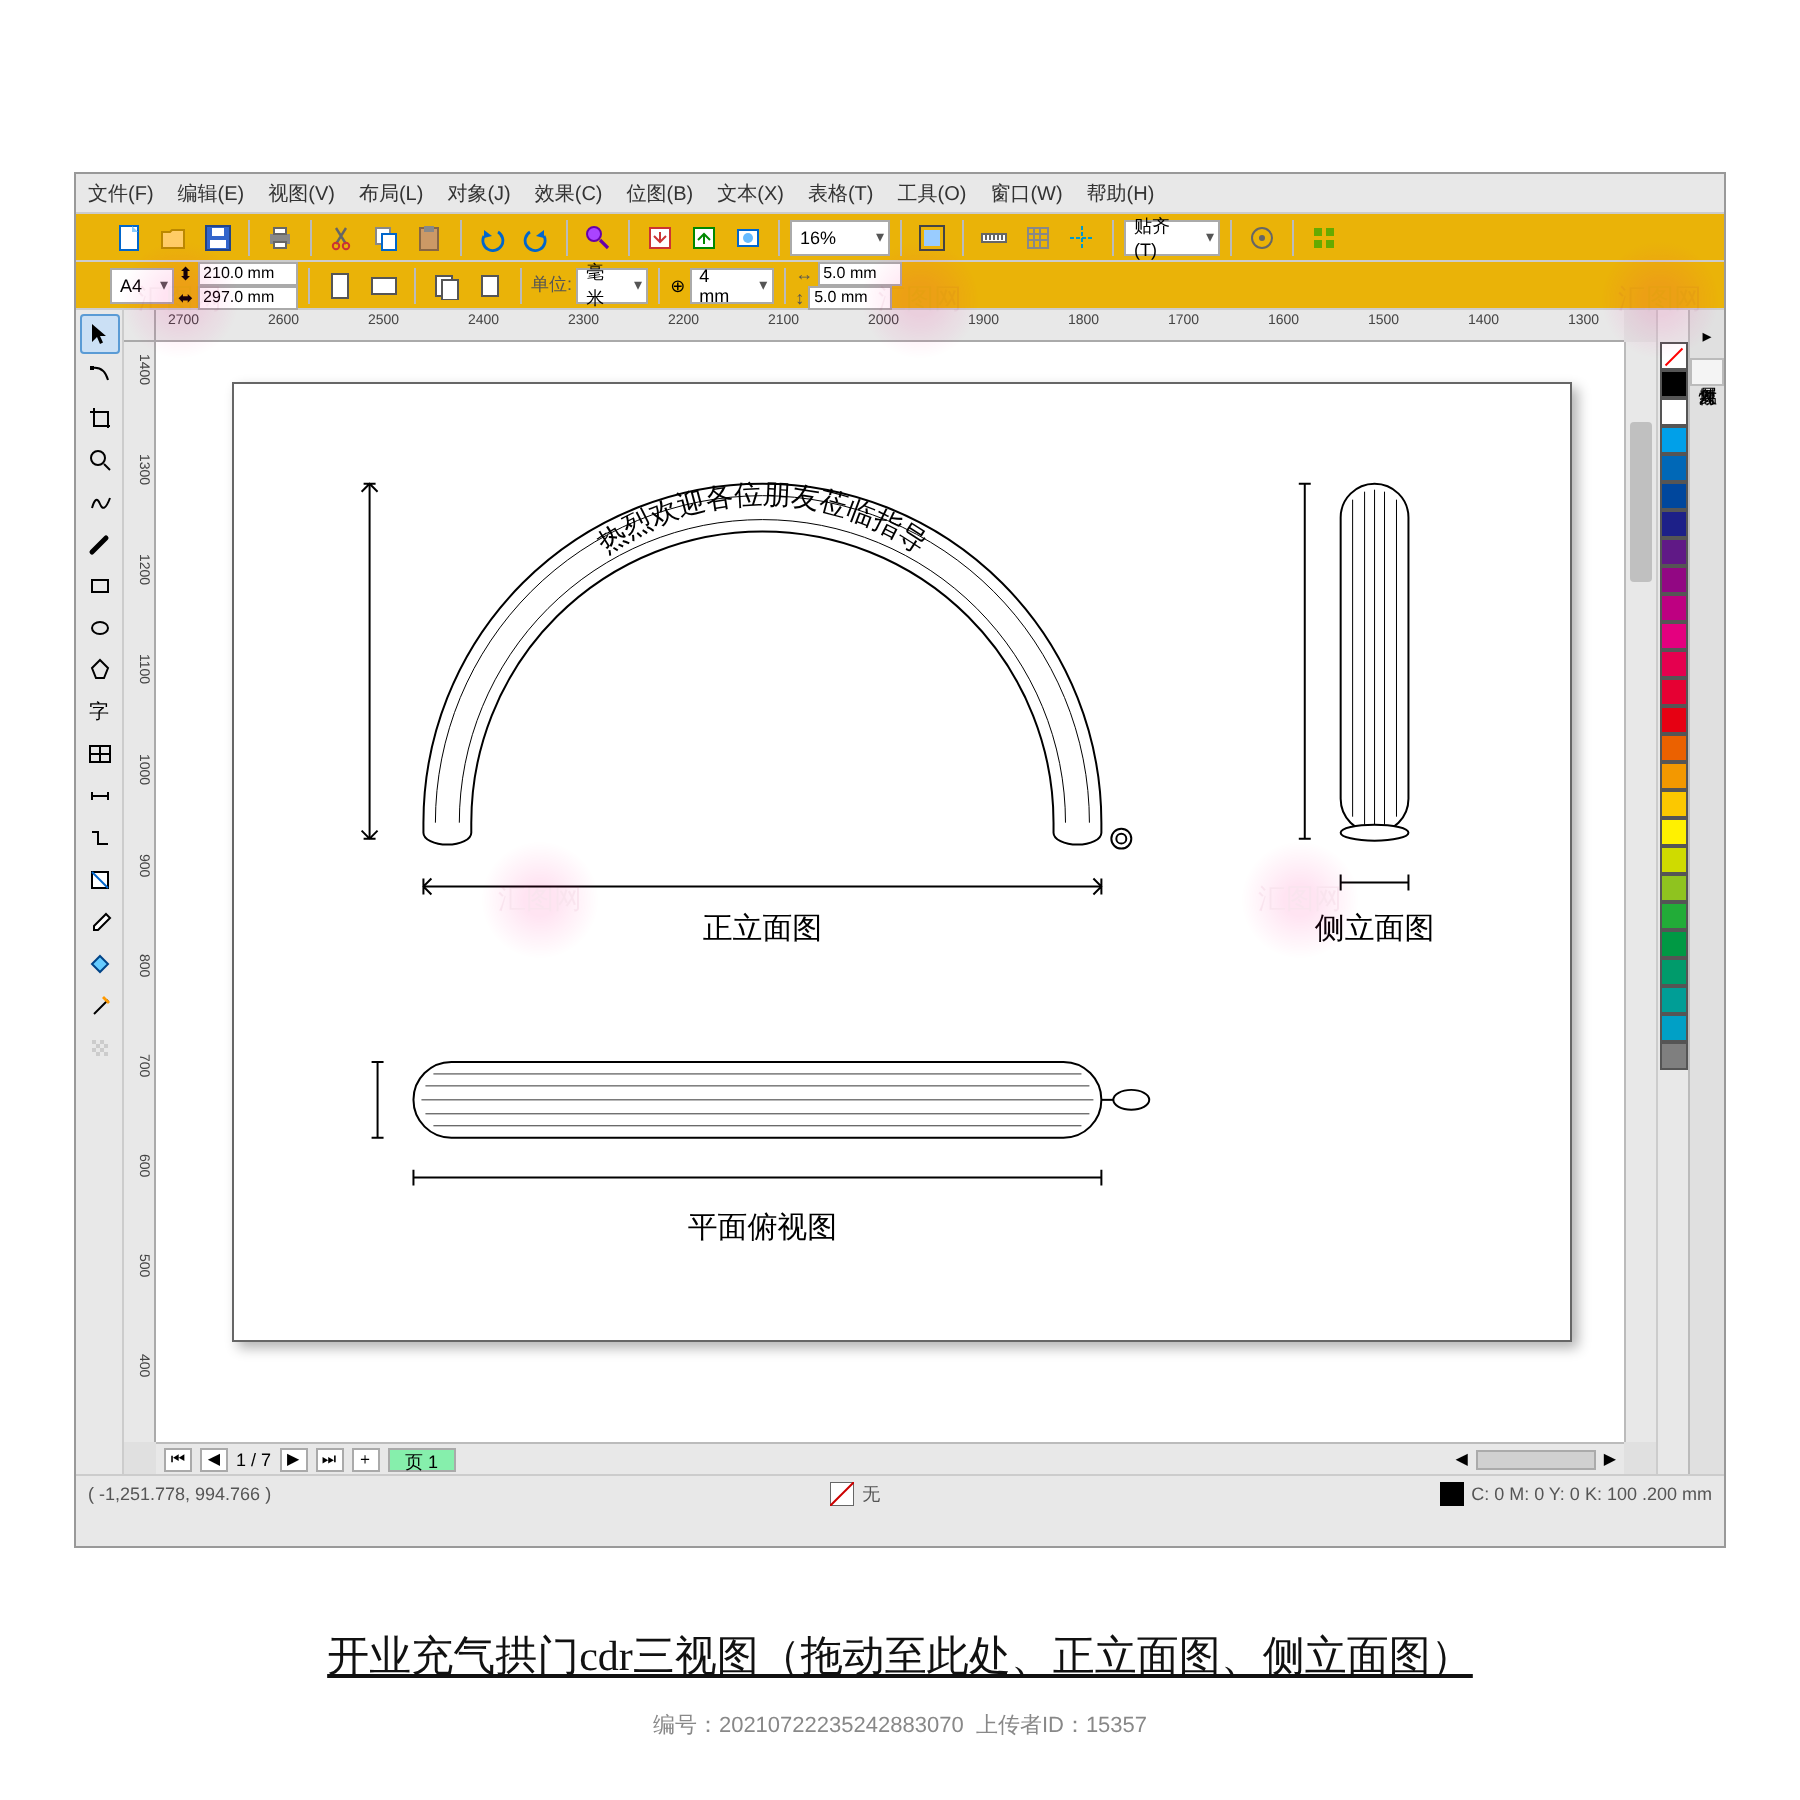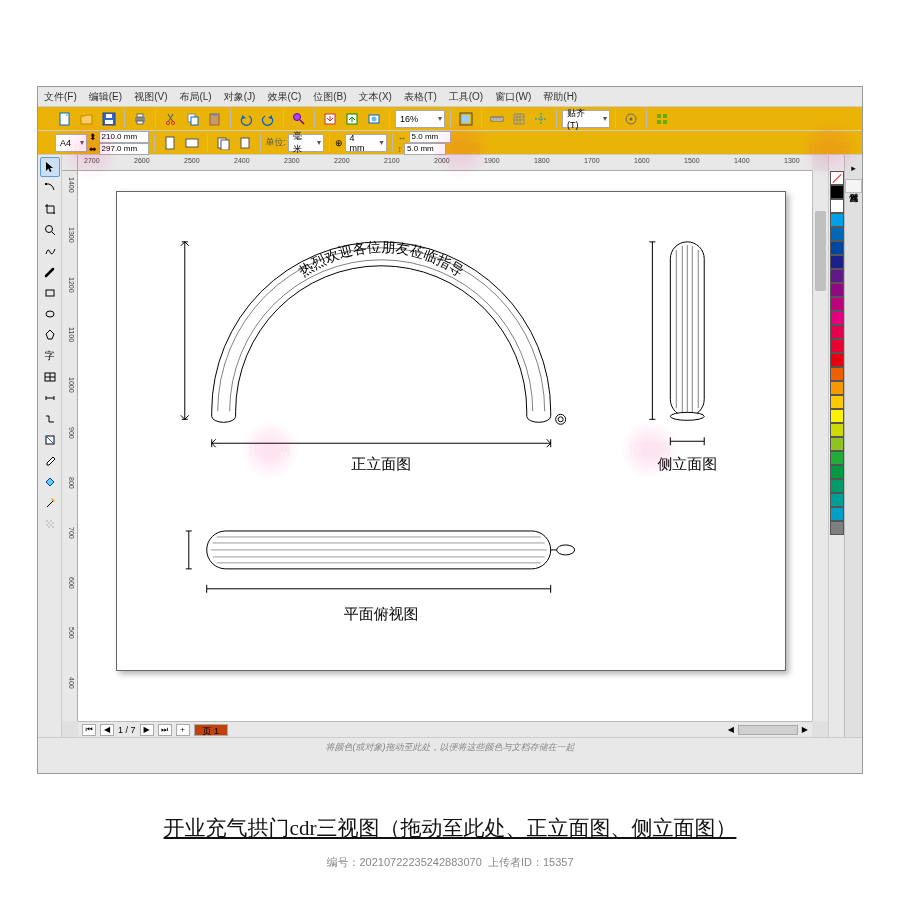--- a/index.html
+++ b/index.html
@@ -26,21 +26,21 @@
 .rulercorner { position: absolute; left: 0; top: 0; width: 16px; height: 16px; background: #e8e8e8; border-right: 1px solid #aaa; border-bottom: 1px solid #aaa; }
 .hruler { position: absolute; left: 16px; top: 0; right: 16px; height: 16px; background: #e8e8e8; border-bottom: 1px solid #aaa; font-size: 7px; color: #444; overflow: hidden; }
 .hruler .tick { position: absolute; top: 2px; }
 .vruler { position: absolute; left: 0; top: 16px; width: 16px; bottom: 16px; background: #e8e8e8; border-right: 1px solid #aaa; font-size: 7px; color: #444; overflow: hidden; }
 .vruler .tick { position: absolute; right: 2px; writing-mode: vertical-rl; }
 .canvas { position: absolute; left: 16px; top: 16px; right: 16px; bottom: 16px; background: #fff; }
 .page { position: absolute; left: 38px; top: 20px; width: 670px; height: 480px; background: #fff; border: 1px solid #666; box-shadow: 3px 3px 6px rgba(0,0,0,.3); }
 .drawing { position: absolute; inset: 0; }
 .pagebar { position: absolute; left: 16px; right: 16px; bottom: 0; height: 16px; background: #e8e8e8; border-top: 1px solid #bbb; display: flex; align-items: center; font-size: 9px; gap: 4px; padding: 0 4px; }
 .pagebar .navbtn { width: 14px; height: 12px; border: 1px solid #aaa; background: #fff; display: flex; align-items: center; justify-content: center; font-size: 8px; cursor: pointer; }
-.pagebar .tab { background: #c2410c; border: 1px solid #aaa; padding: 0 8px; height: 12px; }
+.pagebar .tab { background: #86efac; border: 1px solid #aaa; padding: 0 8px; height: 12px; }
 .vscroll { position: absolute; right: 0; top: 16px; width: 16px; bottom: 16px; background: #e8e8e8; border-left: 1px solid #bbb; }
 .vscroll .thumb { position: absolute; left: 2px; right: 2px; top: 40px; height: 80px; background: #c0c0c0; border-radius: 2px; }
 .palette { width: 16px; background: #e8e8e8; border-left: 1px solid #ccc; display: flex; flex-direction: column; padding-top: 16px; }
 .palette .sw { width: 14px; height: 14px; border: 1px solid #555; margin: 0 auto; }
 .palette .nocolor { background: #fff; position: relative; }
 .palette .nocolor::after { content: ""; position: absolute; left: 0; right: 0; top: 50%; border-top: 1px solid red; transform: rotate(-45deg); }
 .docker { width: 18px; background: #e0e0e0; border-left: 1px solid #bbb; display: flex; flex-direction: column; align-items: center; padding-top: 8px; gap: 6px; font-size: 9px; }
 .docker .vtab { writing-mode: vertical-rl; padding: 6px 1px; background: #f4f4f4; border: 1px solid #bbb; cursor: pointer; }
 .statusbar { height: 36px; background: #e8e8e8; border-top: 1px solid #ccc; display: flex; flex-direction: column; font-size: 9px; color: #555; }
 .statusbar .row { display: flex; align-items: center; height: 18px; padding: 0 6px; gap: 10px; justify-content: space-between; }
@@ -518,21 +518,38 @@
       </div>
 
     <div class="docker">
       <div>▸</div>
       <div class="vtab">对象属性</div>
     </div>
   </div>
 
   <div class="statusbar">
     <div class="row">
-      <span class="hint" style="margin:0 auto">将颜色(或对象)拖动至此处，以便将这些颜色与文档存储在一起</span>
+      <span>( -1,251.778, 994.766 )</span>
+      <span style="display:flex;gap:4px;align-items:center">
+        <span>
+            <svg width="12" height="12">
+              <rect x="0" y="0" width="12" height="12" fill="#fff" stroke="#666"></rect>
+              <path d="M0 12 L12 0" stroke="#c00"></path>
+            </svg>
+          </span>
+        <span>无</span>
+      </span>
+      <span style="display:flex;gap:4px;align-items:center">
+        <span>
+            <svg width="12" height="12">
+              <rect width="12" height="12" fill="#000"></rect>
+            </svg>
+          </span>
+        <span>C: 0 M: 0 Y: 0 K: 100  .200 mm</span>
+      </span>
     </div>
   </div>
 </div>
 
 <div class="watermark" style="left:60px;top:120px">汇图网</div>
 <div class="watermark" style="left:430px;top:120px">汇图网</div>
 <div class="watermark" style="left:800px;top:120px">汇图网</div>
 <div class="watermark" style="left:240px;top:420px">汇图网</div>
 <div class="watermark" style="left:620px;top:420px">汇图网</div>
 

